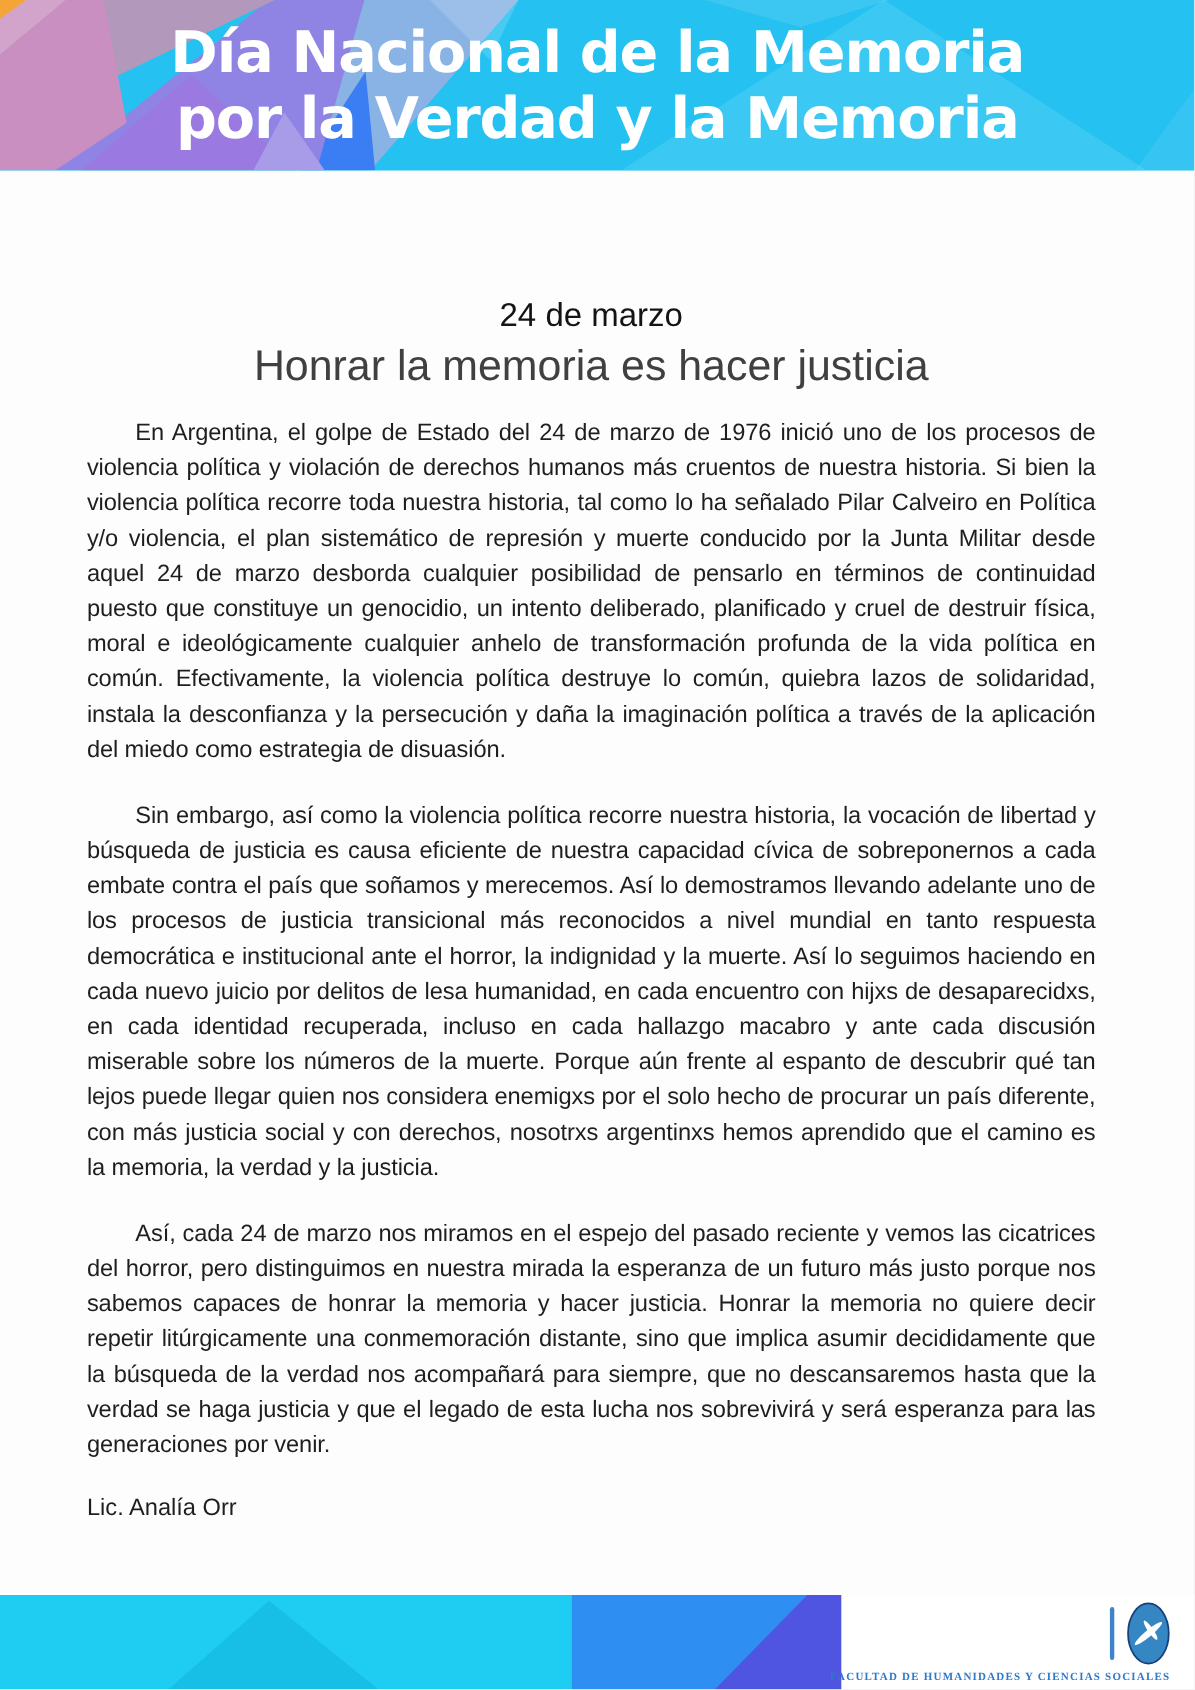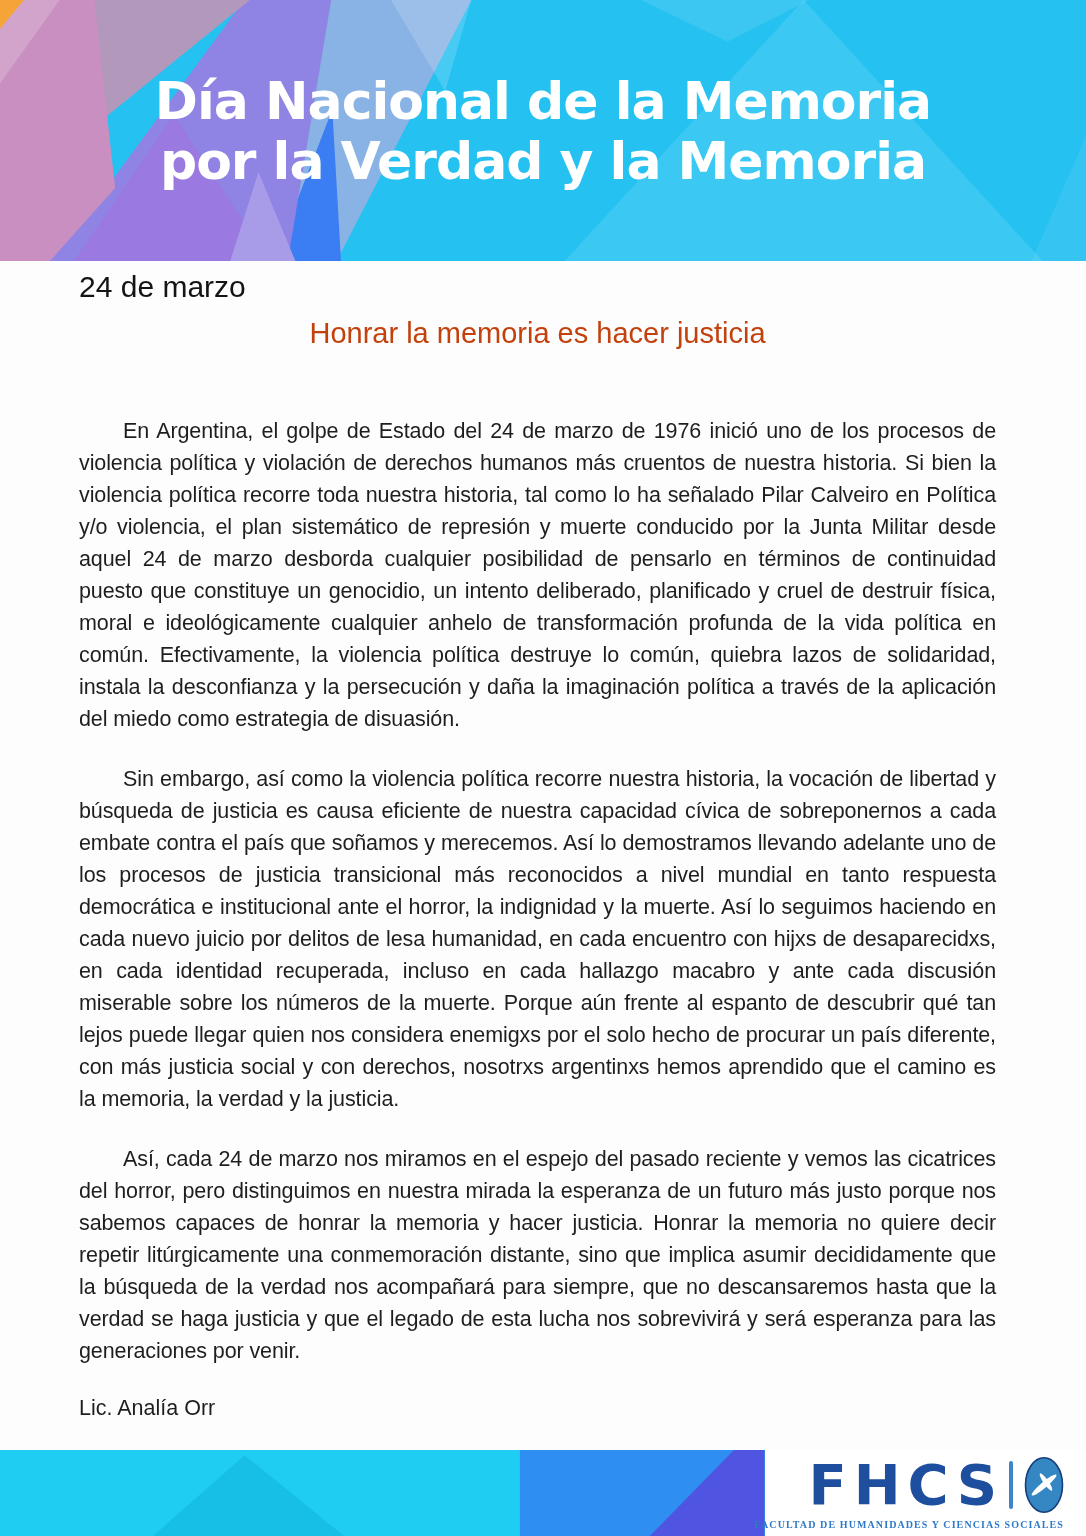--- a/index.html
+++ b/index.html
@@ -8,21 +8,21 @@
     width: 1086px;
     height: 1536px;
     margin: 0 auto;
     background: #fdfdfd;
     overflow: hidden;
     font-family: "Liberation Sans", sans-serif;
   }
 
   
   .banner {
-    position: absolute; top: 0; left: 0; right: 0; height: 261px;
+    position: absolute; top: 0; left: 0; right: 0; height: 155px;
     background: #25c1f1; overflow: hidden;
   }
   .facet { position: absolute; inset: 0; }
   .f-light-tri   { clip-path: polygon(74% 0, 52% 100%, 96% 100%); background: #3bc9f4; }
   .f-top-light   { clip-path: polygon(59% 0, 74.5% 0, 67% 16%); background: rgba(255,255,255,0.10); }
   .f-right-low   { clip-path: polygon(95% 100%, 100% 52%, 100% 100%); background: rgba(255,255,255,0.08); }
   .f-steel       { clip-path: polygon(29.8% 0, 43.4% 0, 31% 100%, 26.5% 100%); background: #8ab3e5; }
   .f-steel-light { clip-path: polygon(36% 0, 43.4% 0, 41% 35%); background: rgba(255,255,255,0.16); }
   .f-royal       { clip-path: polygon(30.6% 42%, 25.2% 100%, 31.4% 100%); background: #3b7df2; }
   .f-purple      { clip-path: polygon(22.5% 0, 30.5% 0, 26.5% 100%, 4.5% 100%, 9.8% 72%); background: #8f84e4; }
@@ -41,27 +41,27 @@
     font-weight: 700; font-size: 52px; line-height: 60px; letter-spacing: -1px;
   }
 
   
   .content {
     position: absolute; top: 203px; left: 79px; right: 90px;
     color: #1e1e1e;
   }
   .h-date {
     margin: 66px 0 0; font-size: 30px; line-height: 36px;
-    font-weight: 400; text-align: left; color: #141414;
+    font-weight: 400; text-align: center; color: #141414;
   }
   .h-subtitle {
-    margin: 10px 0 0; font-size: 29px; line-height: 36px;
-    font-weight: 400; text-align: center; color: #c2410c;
+    margin: 10px 0 0; font-size: 39px; line-height: 36px;
+    font-weight: 400; text-align: center; color: #404040;
   }
-  .paras { margin-top: 64px; }
+  .paras { margin-top: 26px; }
   .paras p {
     margin: 0 0 28px;
     font-size: 21.5px; line-height: 32px; letter-spacing: -0.1px;
     text-align: justify; text-indent: 44px; color: #1e1e1e;
   }
   .signature {
     margin-top: 25px; text-align: left;
     font-size: 21.5px; line-height: 26px; color: #1e1e1e;
   }
 
@@ -132,21 +132,20 @@
   </main>
 
   <footer class="footer">
     <div class="footer-band">
       <div class="facet ff-teal"></div>
       <div class="facet ff-blue"></div>
       <div class="facet ff-violet"></div>
     </div>
     <div class="logo-block">
       <div class="logo-row">
-        <span class="acronym">FHCS</span>
         <span class="sep"></span>
         <span class="emblem">
           <svg width="40" height="58" viewBox="0 0 40 58" xmlns="http://www.w3.org/2000/svg">
             <ellipse cx="20" cy="29" rx="18.5" ry="27.3" fill="#3487c2" stroke="#173f7c" stroke-width="1.6"></ellipse>
             <g fill="#ffffff">
               <ellipse cx="20" cy="29" rx="16" ry="3" transform="rotate(-40 20 29)"></ellipse>
               <ellipse cx="22" cy="26" rx="10.5" ry="2.4" transform="rotate(55 22 26)"></ellipse>
             </g>
           </svg>
         </span>

